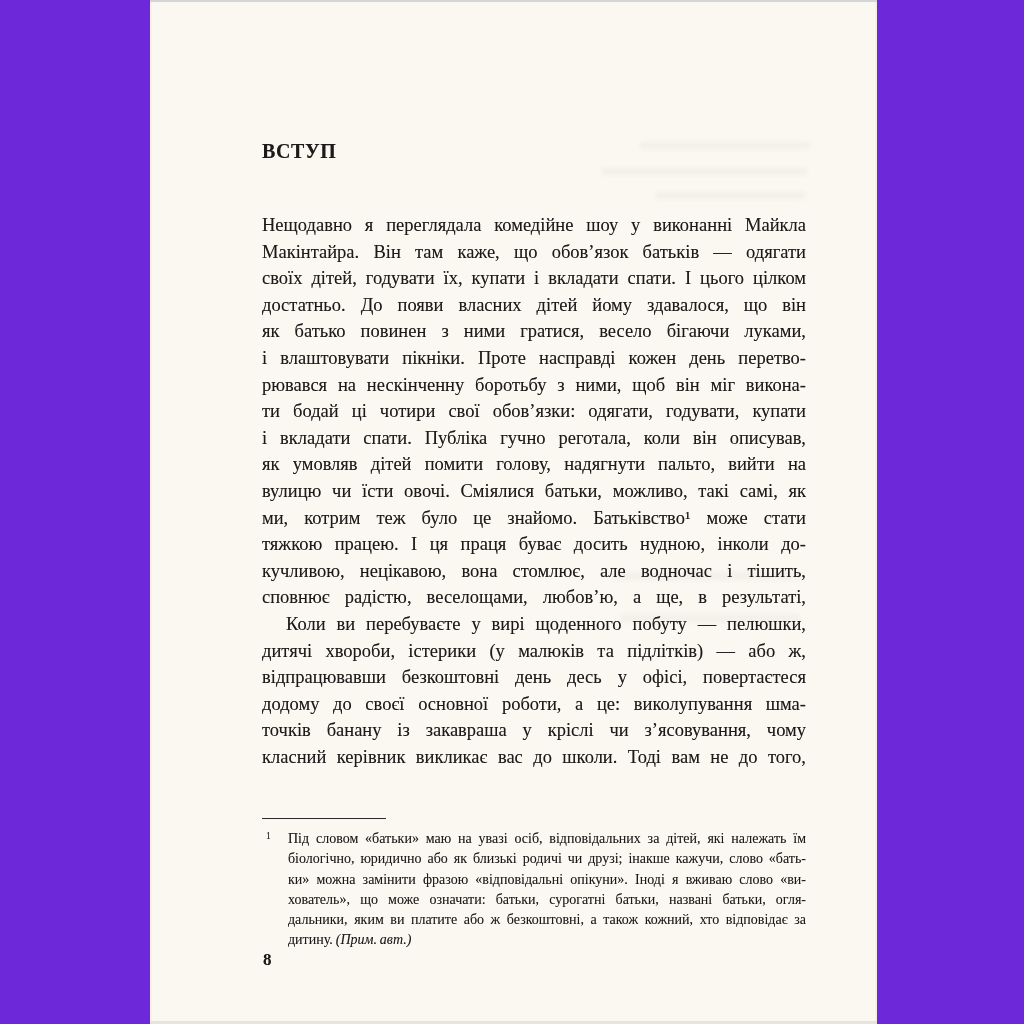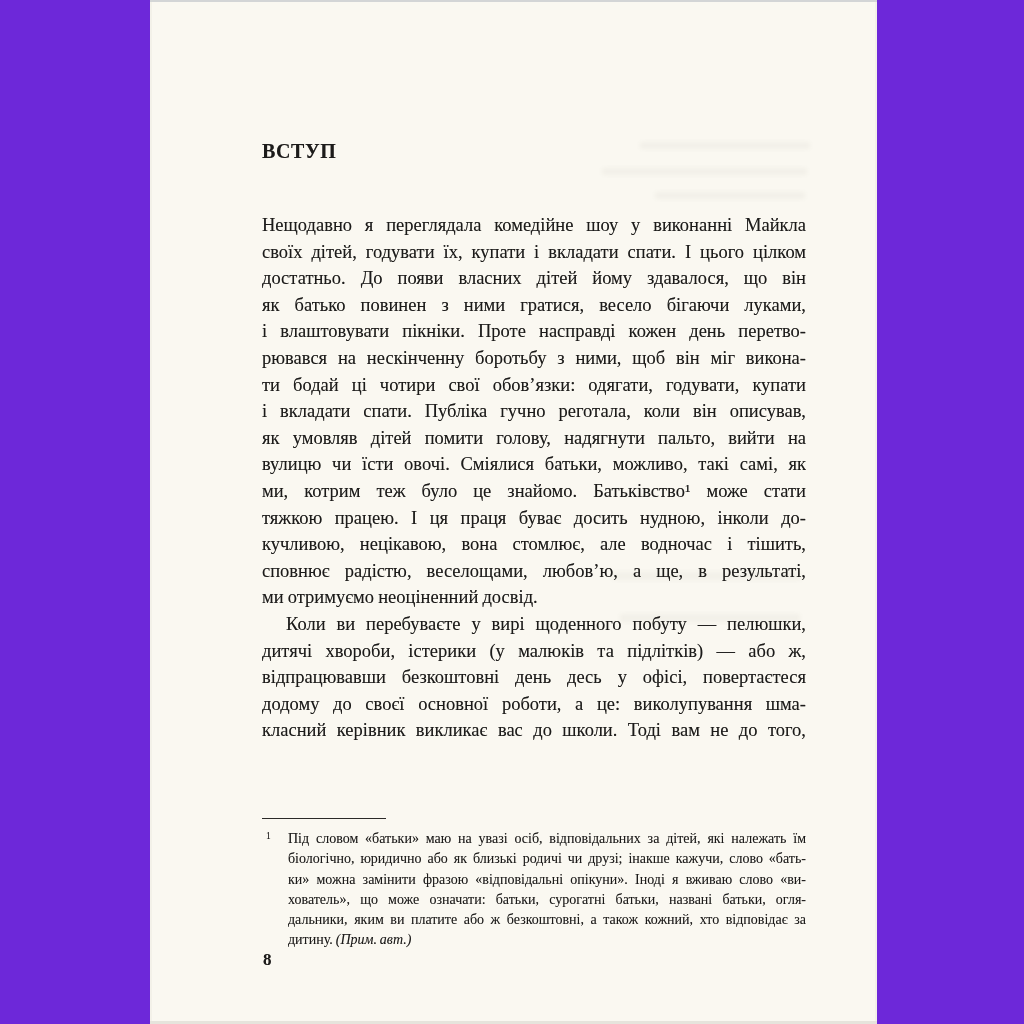--- a/index.html
+++ b/index.html
@@ -114,38 +114,39 @@
     <div class="ghost" style="left:490px; top:140px; width:170px; height:7px;"></div>
     <div class="ghost" style="left:452px; top:166px; width:205px; height:7px;"></div>
     <div class="ghost" style="left:505px; top:190px; width:150px; height:7px;"></div>
     <div class="ghost" style="left:462px; top:570px; width:190px; height:8px;"></div>
     <div class="ghost" style="left:470px; top:612px; width:180px; height:8px;"></div>
 
     <h1 class="title">ВСТУП</h1>
 
     <div class="body-text" id="body-text">
         <div class="line">Нещодавно я переглядала комедійне шоу у виконанні Майкла</div>
+        <div class="line">Макінтайра. Він там каже, що обов’язок батьків — одягати</div>
         <div class="line">своїх дітей, годувати їх, купати і вкладати спати. І цього цілком</div>
         <div class="line">достатньо. До появи власних дітей йому здавалося, що він</div>
         <div class="line">як батько повинен з ними гратися, весело бігаючи луками,</div>
         <div class="line">і влаштовувати пікніки. Проте насправді кожен день перетво-</div>
         <div class="line">рювався на нескінченну боротьбу з ними, щоб він міг викона-</div>
         <div class="line">ти бодай ці чотири свої обов’язки: одягати, годувати, купати</div>
         <div class="line">і вкладати спати. Публіка гучно реготала, коли він описував,</div>
         <div class="line">як умовляв дітей помити голову, надягнути пальто, вийти на</div>
         <div class="line">вулицю чи їсти овочі. Сміялися батьки, можливо, такі самі, як</div>
         <div class="line">ми, котрим теж було це знайомо. Батьківство¹ може стати</div>
         <div class="line">тяжкою працею. І ця праця буває досить нудною, інколи до-</div>
         <div class="line">кучливою, нецікавою, вона стомлює, але водночас і тішить,</div>
         <div class="line">сповнює радістю, веселощами, любов’ю, а ще, в результаті,</div>
-        <div class="line endline">ми отримуємо неоціненний досвід.</div>
         <div class="line indent">Коли ви перебуваєте у вирі щоденного побуту — пелюшки,</div>
         <div class="line">дитячі хвороби, істерики (у малюків та підлітків) — або ж,</div>
         <div class="line">відпрацювавши безкоштовні день десь у офісі, повертаєтеся</div>
         <div class="line">додому до своєї основної роботи, а це: виколупування шма-</div>
+        <div class="line">точків банану із закавраша у кріслі чи з’ясовування, чому</div>
         <div class="line">класний керівник викликає вас до школи. Тоді вам не до того,</div>
       </div>
 
     <div class="fn-rule"></div>
 
     <div class="footnote">
       <span class="fn-marker">1</span>
       <div id="footnote-lines">
           <div class="fn-line">Під словом «батьки» маю на увазі осіб, відповідальних за дітей, які належать їм</div>
           <div class="fn-line">біологічно, юридично або як близькі родичі чи друзі; інакше кажучи, слово «бать-</div>

